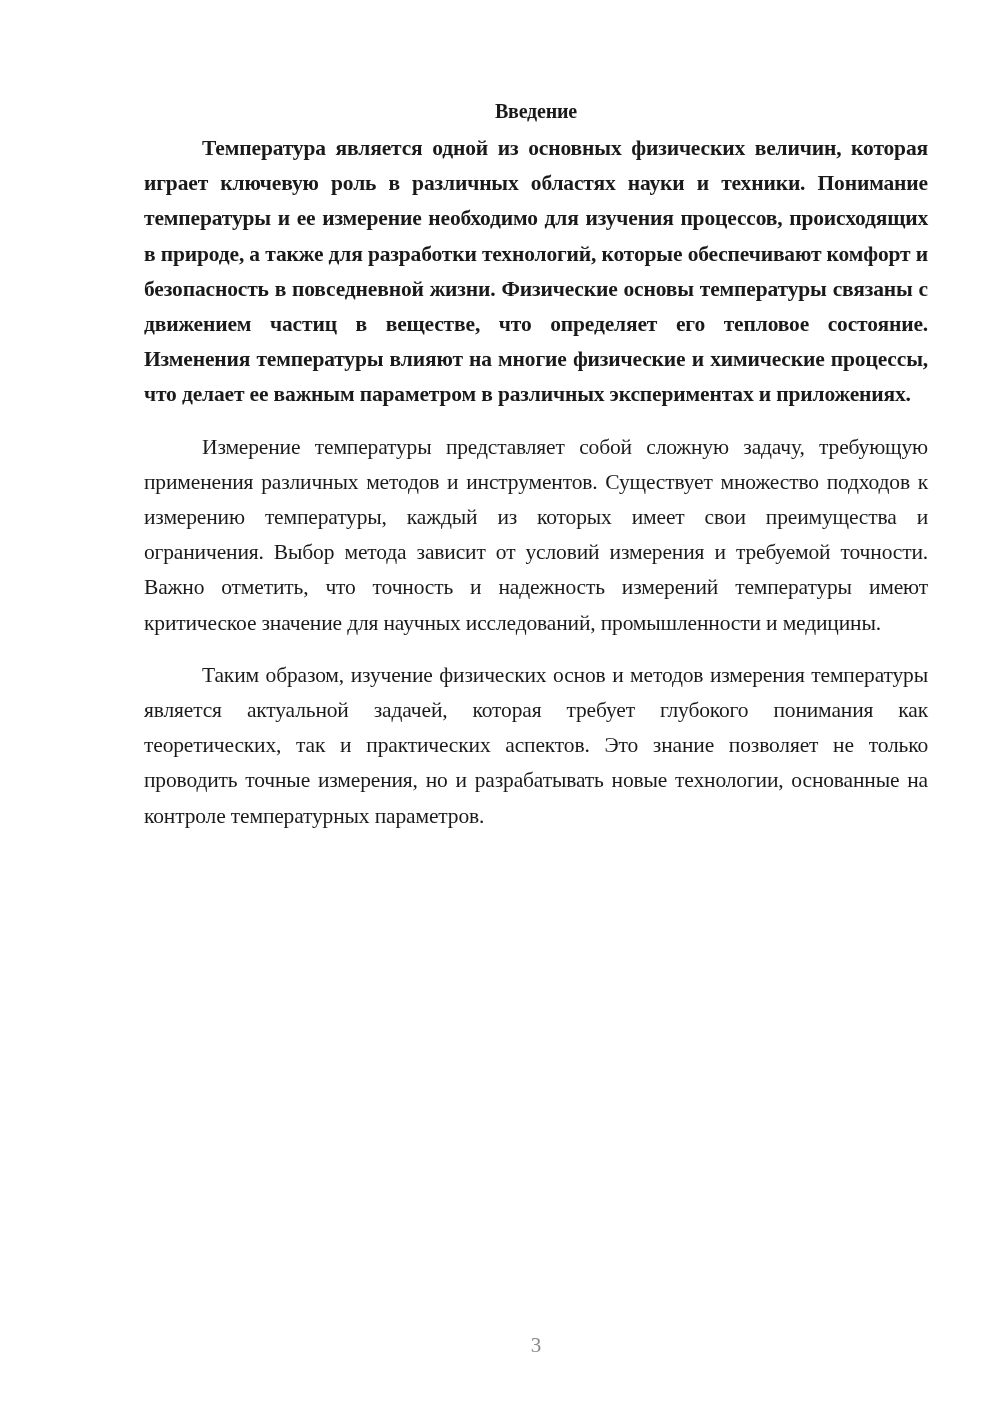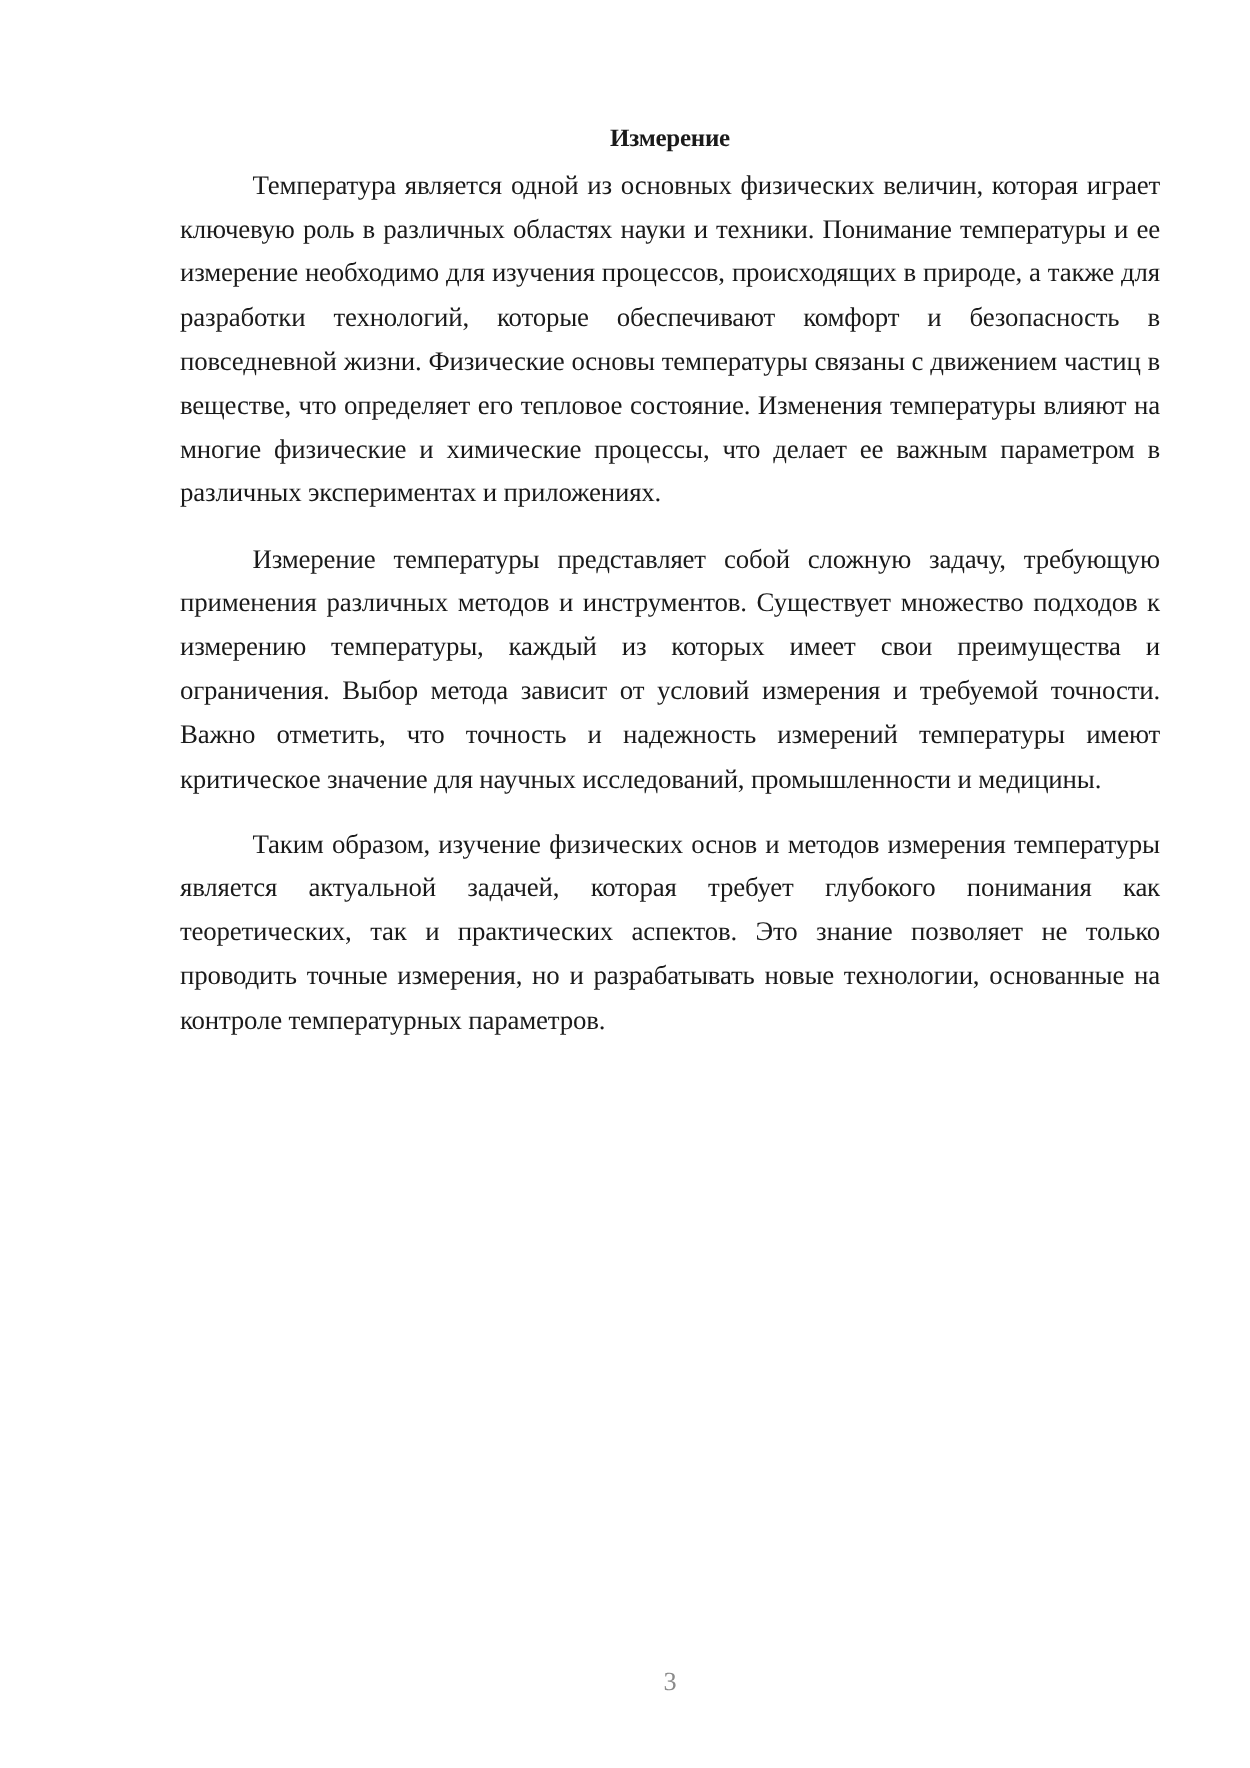--- a/index.html
+++ b/index.html
@@ -47,37 +47,37 @@
       font-size: 21.5px;
       line-height: 35.2px;
       text-align: justify;
       text-indent: 58px;
       letter-spacing: -0.15px;
       word-spacing: 0px;
     }
     p.para + p.para {
       margin-top: 17px;
     }
-    .p1 { margin-top: 5px !important; }
+    .p1 { margin-top: 5px !important; font-weight: bold; }
     .page-number {
       position: absolute;
       top: 1333px;
       left: 0;
       width: 1000px;
       padding-left: 72px;
       box-sizing: border-box;
       text-align: center;
       font-size: 21px;
       color: #8a8a8a;
     }
   </style>
 </head>
 <body>
 
 <div class="page">
   <div class="content">
-    <h1 class="title"><span>Измерение</span></h1>
+    <h1 class="title"><span>Введение</span></h1>
     <p class="para p1">Температура является одной из основных физических величин, которая играет ключевую роль в различных областях науки и техники. Понимание температуры и ее измерение необходимо для изучения процессов, происходящих в природе, а также для разработки технологий, которые обеспечивают комфорт и безопасность в повседневной жизни. Физические основы температуры связаны с движением частиц в веществе, что определяет его тепловое состояние. Изменения температуры влияют на многие физические и химические процессы, что делает ее важным параметром в различных экспериментах и приложениях.</p>
     <p class="para">Измерение температуры представляет собой сложную задачу, требующую применения различных методов и инструментов. Существует множество подходов к измерению температуры, каждый из которых имеет свои преимущества и ограничения. Выбор метода зависит от условий измерения и требуемой точности. Важно отметить, что точность и надежность измерений температуры имеют критическое значение для научных исследований, промышленности и медицины.</p>
     <p class="para">Таким образом, изучение физических основ и методов измерения температуры является актуальной задачей, которая требует глубокого понимания как теоретических, так и практических аспектов. Это знание позволяет не только проводить точные измерения, но и разрабатывать новые технологии, основанные на контроле температурных параметров.</p>
   </div>
   <div class="page-number">3</div>
 </div>
 
 </body></html>

